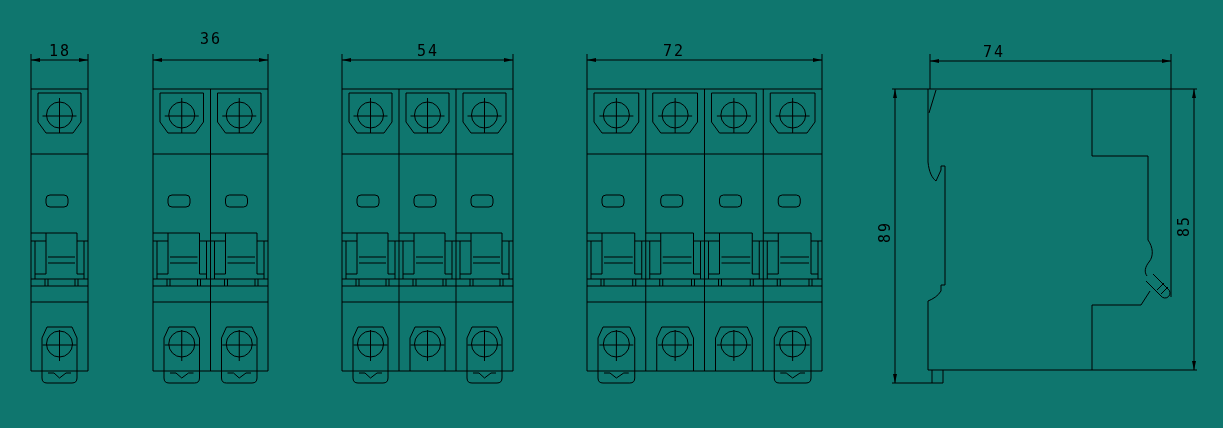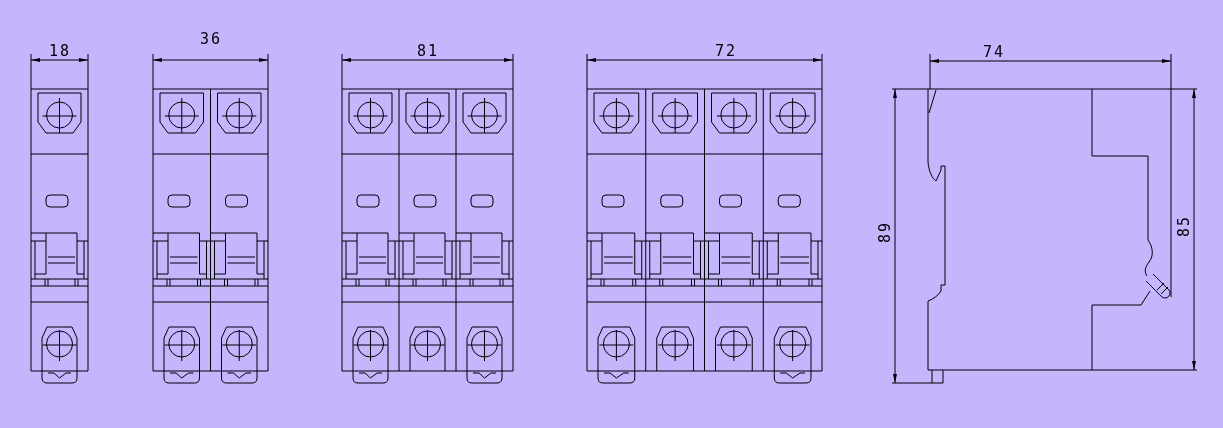--- a/index.html
+++ b/index.html
@@ -1,19 +1,19 @@
 <!DOCTYPE html>
 <html><head>
 <meta charset="utf-8">
 <style>
   html,body{margin:0;padding:0;background:#ffffff;}
   .stage{
     position:relative;
     width:1223px;height:428px;
-    background:#c4b5fd;
+    background:#0f766e;
     overflow:hidden;
     font-family:"DejaVu Sans Mono","Liberation Mono",monospace;
   }
   .stage svg{position:absolute;left:0;top:0;}
   .dim{
     position:absolute;
     color:#000000;
     font-size:15px;
     line-height:1;
     letter-spacing:2px;
@@ -458,22 +458,22 @@
         <polygon points="1194,370 1192,361 1196,361" fill="#000000" stroke="none"></polygon>
         <polygon points="930,61 939,59 939,63" fill="#000000" stroke="none"></polygon>
         <polygon points="1171,61 1162,59 1162,63" fill="#000000" stroke="none"></polygon>
       </g>
     </svg>
 
   <span class="dim h" style="left:60px;top:44px">18</span>
 
   <span class="dim h" style="left:211px;top:32px">36</span>
 
-  <span class="dim h" style="left:428px;top:44px">81</span>
-
-  <span class="dim h" style="left:726px;top:44px">72</span>
+  <span class="dim h" style="left:428px;top:44px">54</span>
+
+  <span class="dim h" style="left:674px;top:44px">72</span>
 
   <span class="dim h" style="left:994px;top:45px">74</span>
 
   <span class="dim v" style="left:885px;top:232px">89</span>
 
   <span class="dim v" style="left:1184px;top:226px">85</span>
 </div>
 
 </body></html>

